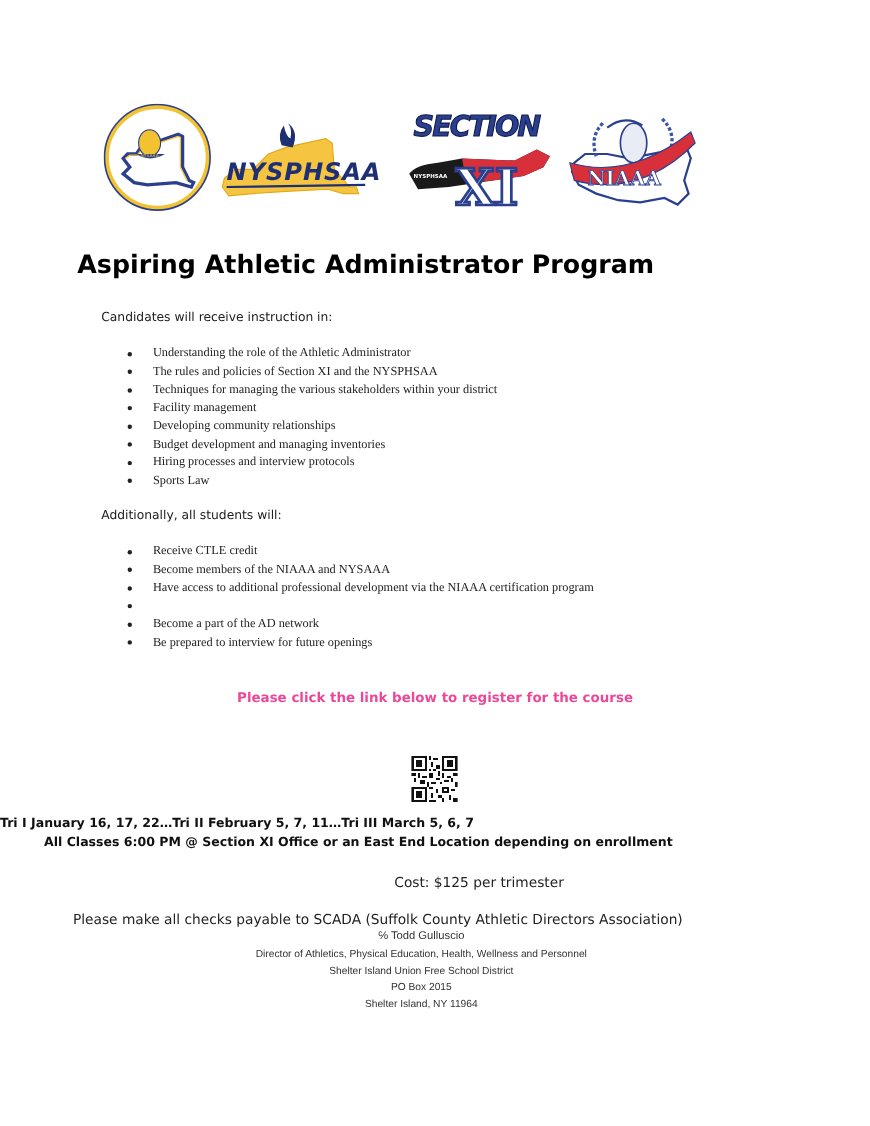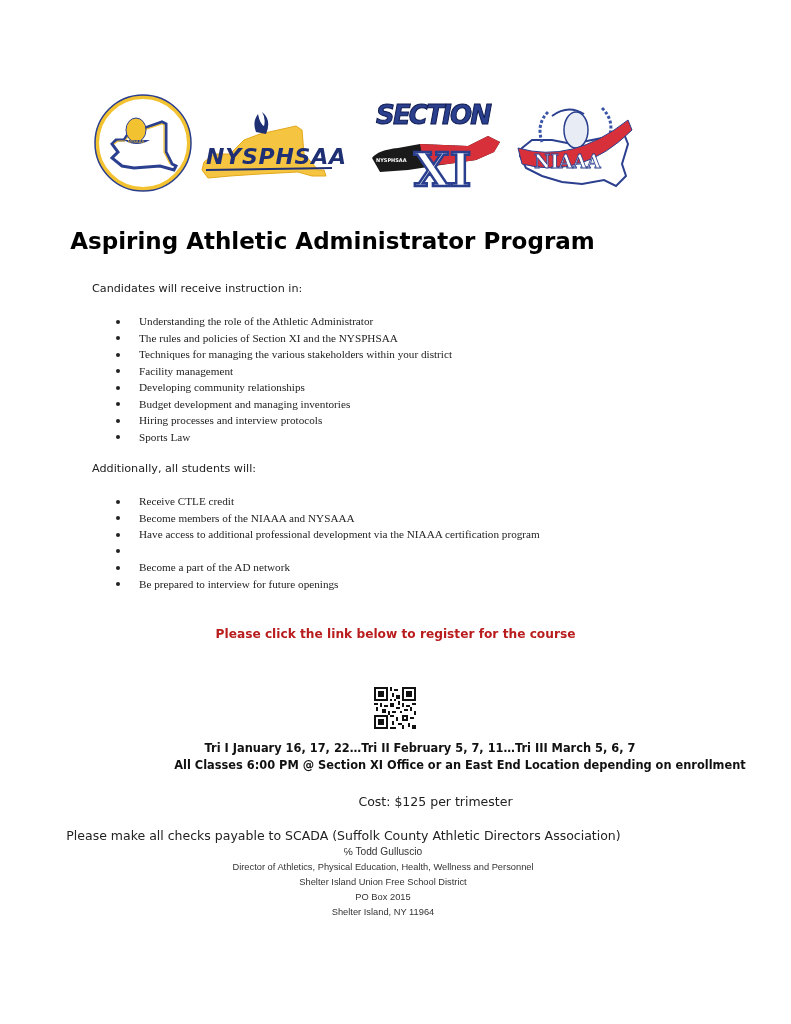--- a/index.html
+++ b/index.html
@@ -8,24 +8,24 @@
   .logos { position: absolute; top: 88px; left: 90px; width: 610px; height: 110px; }
   .logo { position: absolute; }
   .title { position: absolute; top: 228px; left: 0; width: 665px; text-align: center;
            font-family: "DejaVu Sans", sans-serif; font-weight: bold; font-size: 23px; color: #000; }
   .para { position: absolute; left: 92px; font-family: "DejaVu Sans", sans-serif; font-size: 11.2px; color: #222; }
   ul.blist { position: absolute; left: 92px; margin: 0; padding: 0; list-style: none;
              font-family: Liberation Serif, serif; font-size: 11.2px; color: #222; }
   ul.blist li { height: 16.5px; line-height: 16.5px; position: relative; padding-left: 47px; white-space: nowrap; }
   ul.blist li .dot { position: absolute; left: 24px; top: 6.5px; width: 4px; height: 4px; border-radius: 50%; background: #222; }
   .register { position: absolute; top: 627px; left: 0; width: 791px; text-align: center;
-              font-family: "DejaVu Sans", sans-serif; font-weight: bold; font-size: 12.2px; color: #b91c1c; }
+              font-family: "DejaVu Sans", sans-serif; font-weight: bold; font-size: 12.2px; color: #ec4899; }
   .qr { position: absolute; left: 374px; top: 687px; width: 42px; height: 42px; }
-  .dates { position: absolute; left: 0; width: 744px; text-align: center;
-           font-family: "DejaVu Sans", sans-serif; font-weight: bold; font-size: 11.4px; color: #111; margin-left: 48px; }
+  .dates { position: absolute; left: 0; width: 744px; text-align: left;
+           font-family: "DejaVu Sans", sans-serif; font-weight: bold; font-size: 11.4px; color: #111; }
   .cost { position: absolute; top: 794px; left: 0; width: 791px; text-align: center;
           font-family: "DejaVu Sans", sans-serif; font-size: 12.5px; color: #222; padding-left: 40px; }
   .checks { position: absolute; top: 828px; left: 0; width: 687px; text-align: center;
             font-family: "DejaVu Sans", sans-serif; font-size: 12.5px; color: #222; }
   .addr { position: absolute; left: 0; width: 766px; text-align: center;
           font-family: "Liberation Sans", sans-serif; font-size: 9.3px; color: #333; }
 </style>
 </head>
 <body>
 

